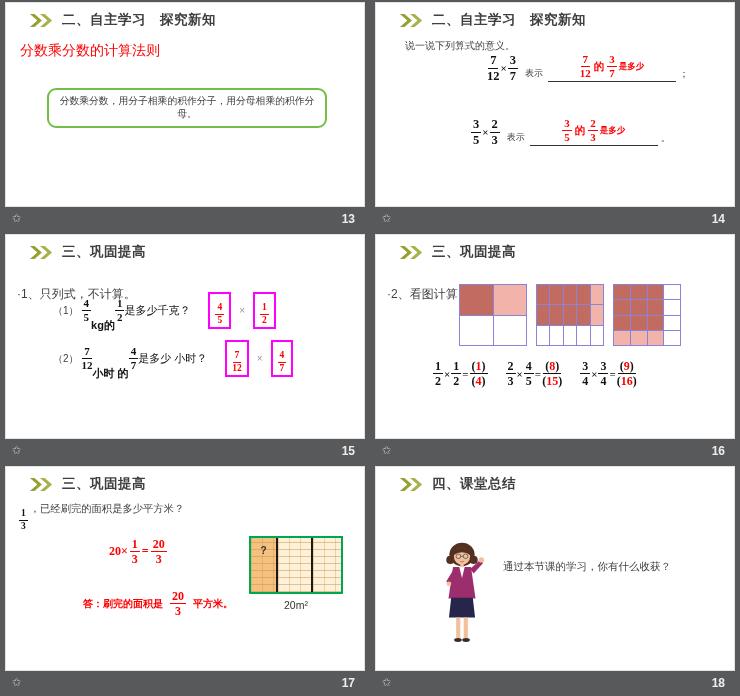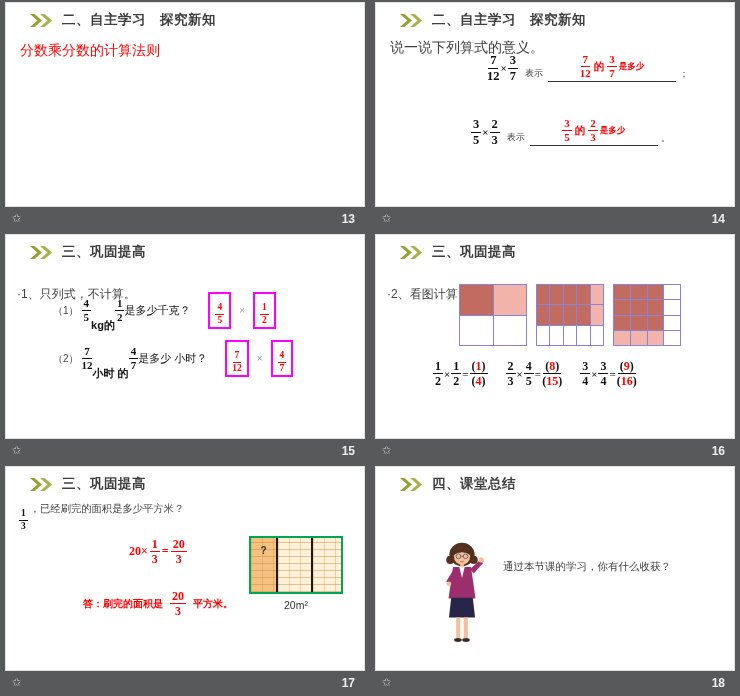--- a/index.html
+++ b/index.html
@@ -30,21 +30,21 @@
       font-family:"Liberation Serif", serif;font-weight:bold;}
   .fr .fn{border-bottom:1px solid currentColor;padding:0 2px 1px;}
   .fr .fd{padding-top:1px;}
 
   
   .s0-sub{position:absolute;left:15px;top:40px;font-size:14px;color:#fe0000;}
   .s0-box{position:absolute;left:42px;top:86px;width:268px;border:2px solid #71bf44;border-radius:9px;
      padding:5px 4px;font-size:9.8px;color:#404040;text-align:center;background:#fff;}
 
   
-  .s1-lead{position:absolute;left:15px;top:37px;font-size:14px;color:#3f3f3f;}
+  .s1-lead{position:absolute;left:30px;top:37px;font-size:10px;color:#3f3f3f;}
   .s1-row{position:absolute;display:flex;align-items:center;color:#111;}
   .s1-row.r0{left:112px;top:52px;}
   .s1-row.r1{left:96px;top:116px;}
   .eqf{font-size:12.5px;}
   .op{font-family:"Liberation Serif",serif;font-weight:bold;font-size:11px;margin:0 1px;color:#111;}
   .lbl{font-size:9px;color:#3f3f3f;margin:10px 5px 0 7px;}
   .blank{border-bottom:1px solid #333;min-width:112px;padding:0 8px 2px;display:inline-flex;
      align-items:center;justify-content:center;color:#fe0000;}
   .ansf{font-size:11px;}
   .amid{font-weight:bold;font-size:10.5px;margin:0 3px;}
@@ -75,21 +75,21 @@
   .gc.w{background:#ffffff;}
   .eqs{position:absolute;left:58px;top:126px;display:flex;gap:18px;}
   .eqb{display:flex;align-items:center;color:#111;font-family:"Liberation Serif",serif;font-weight:bold;}
   .eqb .fr{font-size:12px;}
   .rdigit{color:#fe0000;}
 
   
   .s4-para{position:absolute;left:12px;top:34px;width:342px;font-size:10.3px;color:#3f3f3f;line-height:1.8;}
   .inf{font-size:9.5px;color:#111;margin:0 2px;vertical-align:-4px;}
   .redeq{position:absolute;left:102px;top:72px;display:flex;align-items:center;color:#fe0000;
-     font-family:"Liberation Serif",serif;font-weight:bold;margin-left:20px;}
+     font-family:"Liberation Serif",serif;font-weight:bold;}
   .redeq .fr{font-size:12px;}
   .redeq .t{font-size:12px;margin:0 2px;}
   .wall{position:absolute;left:244px;top:70px;width:94px;height:58px;border:2px solid #00a651;
      display:flex;box-sizing:border-box;}
   .brick{background-image:
      repeating-linear-gradient(0deg, rgba(205,145,70,.5) 0 1px, transparent 1px 7px),
      repeating-linear-gradient(90deg, rgba(205,145,70,.35) 0 1px, transparent 1px 11px);}
   .w1{width:28%;background-color:#f5c180;position:relative;}
   .w1 .q{position:absolute;left:50%;top:7px;transform:translateX(-50%);font-size:10px;color:#333;font-weight:bold;}
   .w2{width:37%;background-color:#fdf1da;border-left:2px solid #1a1a1a;border-right:2px solid #1a1a1a;}
@@ -111,20 +111,21 @@
   <div class="cell">
     <div class="slide">
       <div class="head">
         <svg width="24" height="13" viewBox="0 0 26 14">
           <path d="M1 0 L9 7 L1 14 L6 14 L14 7 L6 0 Z" fill="#97a031"></path>
           <path d="M12 0 L20 7 L12 14 L17 14 L25 7 L17 0 Z" fill="#a9b14c"></path>
         </svg>
         <span class="title">二、自主学习　探究新知</span>
       </div>
       <div class="s0-sub">分数乘分数的计算法则</div>
+      <div class="s0-box">分数乘分数，用分子相乘的积作分子，用分母相乘的积作分母。</div>
     </div>
     <div class="cfoot">
       <span class="wm">✩</span>
       <span class="num">13</span>
     </div>
   </div>
 
   <div class="cell">
     <div class="slide">
       <div class="head">

